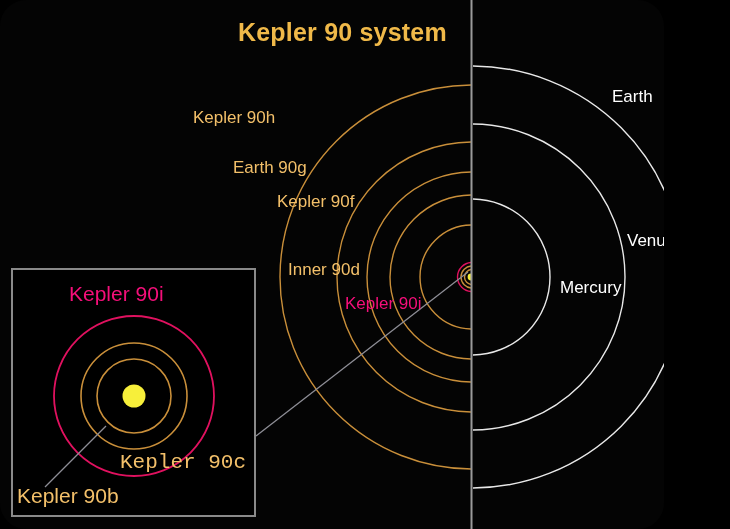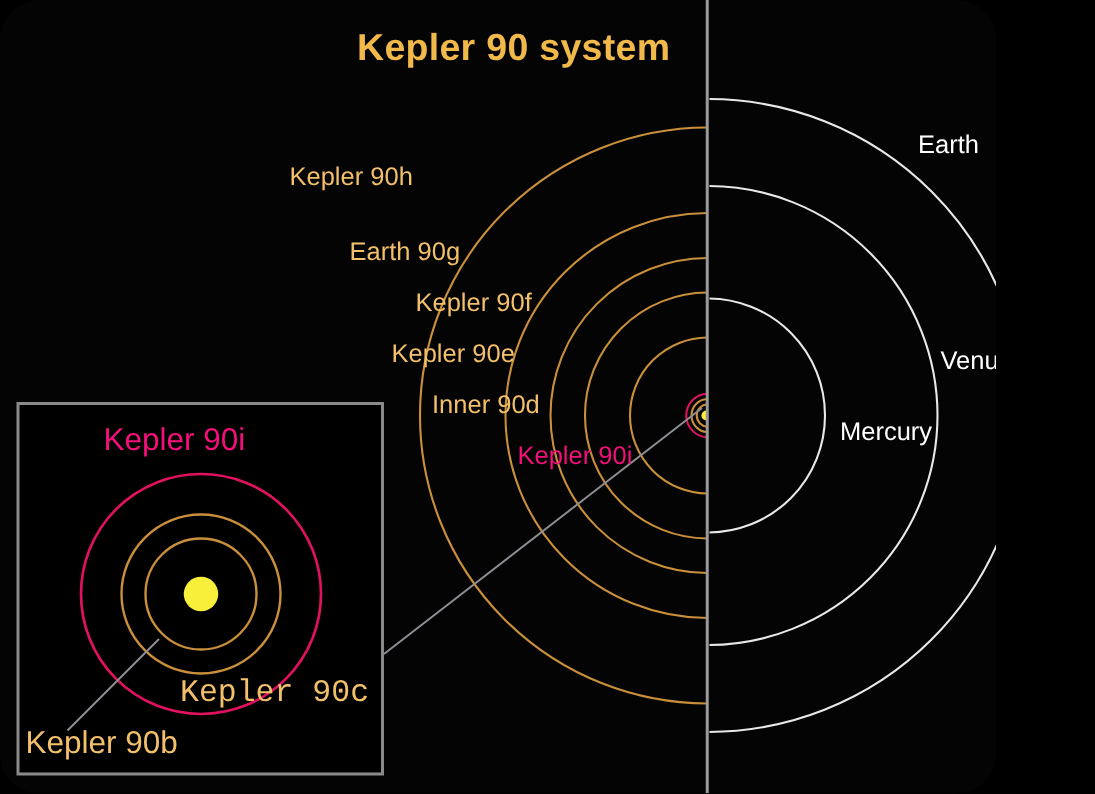--- a/index.html
+++ b/index.html
@@ -109,21 +109,20 @@
       <circle cx="134" cy="396" r="11.5" fill="#f7ef3a"></circle>
       <line x1="45" y1="487" x2="106" y2="426" stroke="#8e8e96" stroke-width="1.3"></line>
     </g>
   </svg>
 
   <div class="title" id="title-kepler">Kepler  90 system</div>
 
   <div class="orbit-label" style="left:193px; top:108px;">Kepler 90h</div>
   <div class="orbit-label" style="left:233px; top:158px;">Earth 90g</div>
   <div class="orbit-label" style="left:249px; top:192px;margin-left:28px;">Kepler 90f</div>
-  <div class="orbit-label" style="left:261px; top:226px;">Kepler 90e</div>
   <div class="orbit-label" style="left:288px; top:260px;">Inner 90d</div>
   <div class="orbit-label magenta" style="left:345px; top:294px;">Kepler 90i</div>
 
   <div class="orbit-label white" style="left:612px; top:87px;">Earth</div>
   <div class="orbit-label white" style="left:560px; top:278px;">Mercury</div>
   <div class="orbit-label white" style="left:627px; top:231px;">Venus</div>
 
   <div class="inset-label magenta" style="left:69px; top:282px;">Kepler 90i</div>
   <div class="inset-label" style="left:120px; top:451px;font-family:Liberation Mono, monospace;">Kepler 90c</div>
   <div class="inset-label" style="left:17px; top:484px;">Kepler 90b</div>

